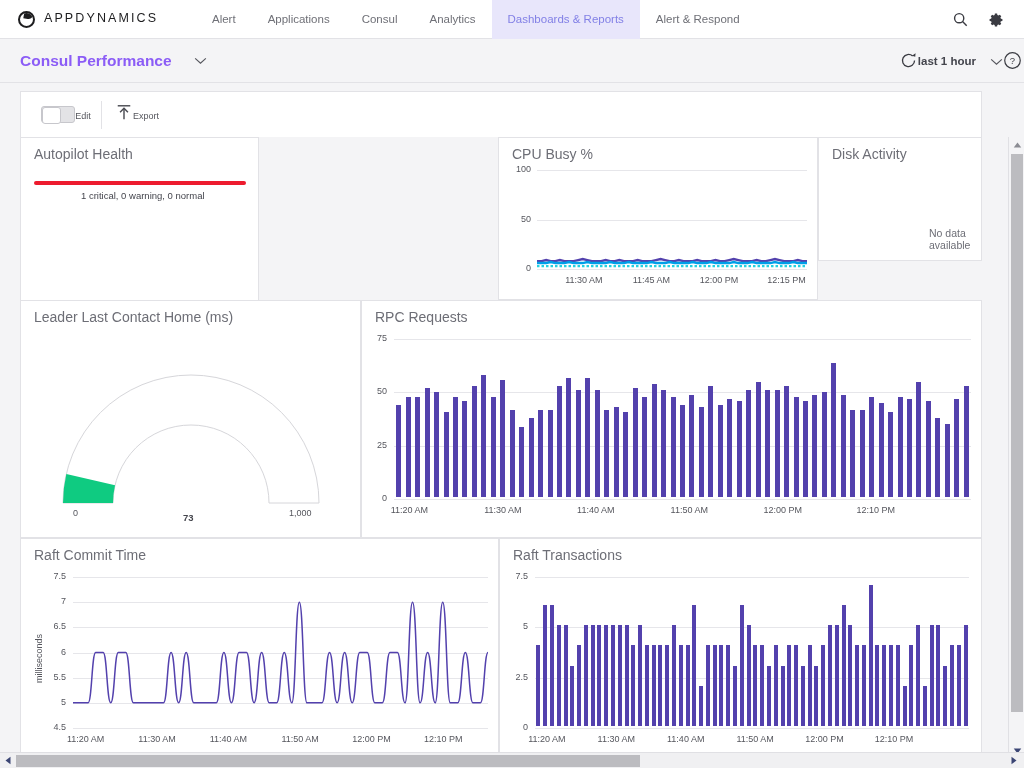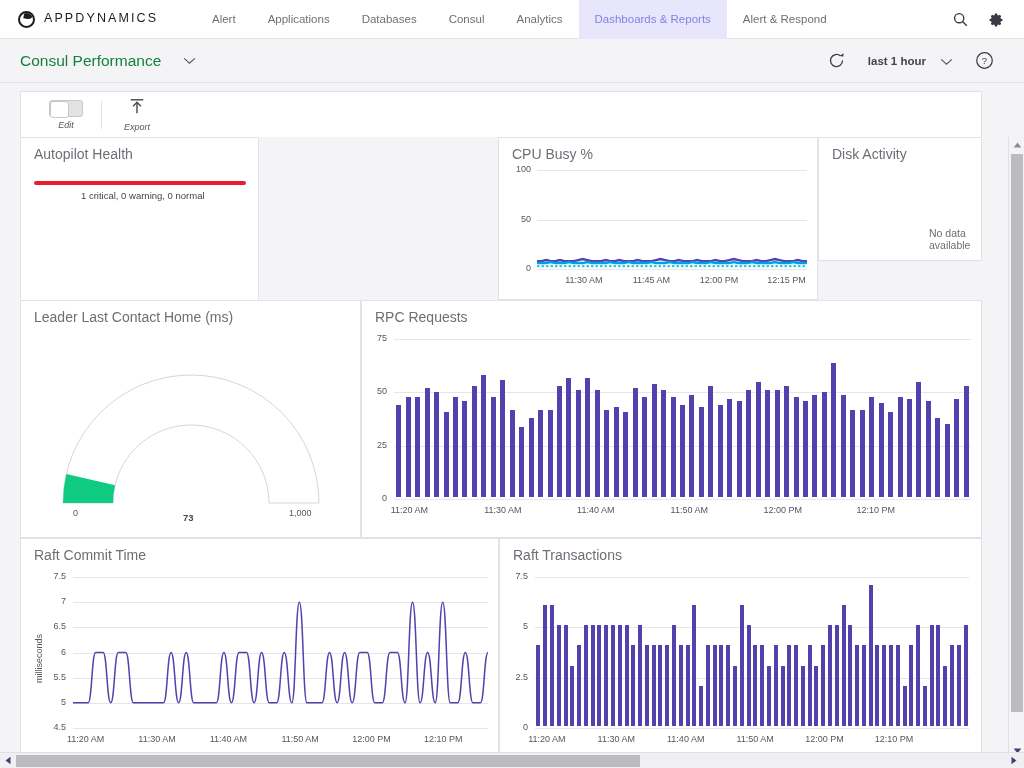--- a/index.html
+++ b/index.html
@@ -44,37 +44,37 @@
     display: flex; align-items: center; gap: 20px; padding-right: 8px;
   }
   .icon-btn { cursor: pointer; display: flex; align-items: center; justify-content: center; }
 
   
   .titlebar {
     height: 44px; background: #f4f4f6;
     border-bottom: 1px solid #e2e2e6;
     display: flex; align-items: center; position: relative;
   }
-  .dash-title { font-size: 15.5px; color: #15803d; padding-left: 20px; font-weight: 400; }
+  .dash-title { font-size: 15.5px; color: #8b5cf6; padding-left: 20px; font-weight: 700; }
   .caret-wrap { margin-left: 22px; cursor: pointer; display: flex; align-items: center; }
   .title-right {
-    position: absolute; right: 30px; display: flex; align-items: center; gap: 22px;
+    position: absolute; right: 2px; display: flex; align-items: center; 
   }
   .timerange { font-size: 11.5px; color: #44454d; font-weight: bold; cursor: pointer; }
   .tr-wrap { display: flex; align-items: center; gap: 14px; cursor: pointer; }
 
   
   .toolstrip { background: #f4f4f6; padding: 8px 0 0 20px; height: 54px; }
   .toolbar {
     background: #fff; border: 1px solid #e2e2e6; border-bottom: none;
     height: 46px; width: 962px; display: flex; align-items: center; padding-left: 14px;
   }
   .toolgroup {
-    display: flex; flex-direction: column; align-items: center;
-    justify-content: center; width: 62px; cursor: pointer; font-style: italic;
+    display: flex; flex-direction: row; align-items: center;
+    justify-content: center; width: 62px; cursor: pointer;
   }
   .tool-label { font-size: 9px; color: #55565d; margin-top: 3px; }
   .switch {
     width: 34px; height: 17px; border-radius: 3px; border: 1px solid #c7c7cc;
     background: #e3e3e6; position: relative;
   }
   .switch::after {
     content: ""; position: absolute; left: 0; top: 0;
     width: 17px; height: 15px; background: #fff;
     border: 1px solid #c7c7cc; border-radius: 3px;
@@ -146,21 +146,20 @@
 <body>
 
 <div class="topnav">
   <div class="brand">
     <div class="brand-mark"></div>
     <div class="brand-text">APPDYNAMICS</div>
   </div>
   <div class="navitems" id="navitems">
       <div class="navitem">Alert</div>
       <div class="navitem">Applications</div>
-      <div class="navitem">Databases</div>
       <div class="navitem">Consul</div>
       <div class="navitem">Analytics</div>
       <div class="navitem active">Dashboards &amp; Reports</div>
       <div class="navitem">Alert &amp; Respond</div>
     </div>
   <div class="nav-right">
     <span class="icon-btn">
       <svg width="15" height="15" viewBox="0 0 16 16">
           <circle cx="6.6" cy="6.6" r="4.9" fill="none" stroke="#3a3b42" stroke-width="1.5"></circle>
           <line x1="10.2" y1="10.2" x2="14.6" y2="14.6" stroke="#3a3b42" stroke-width="1.5"></line>

